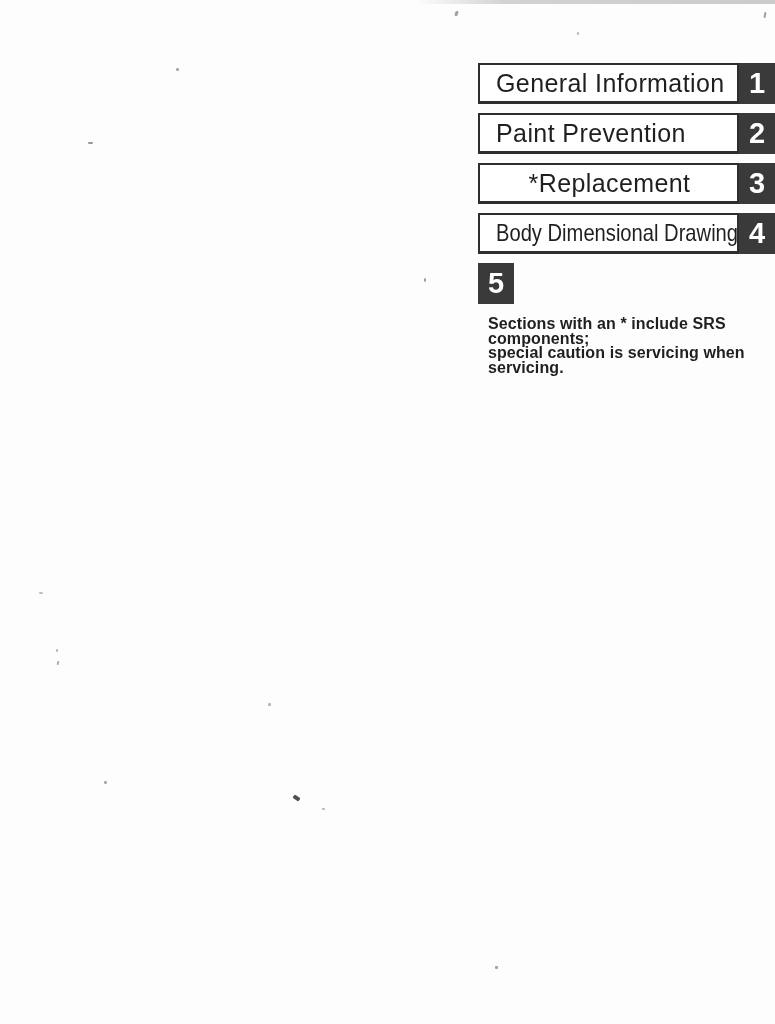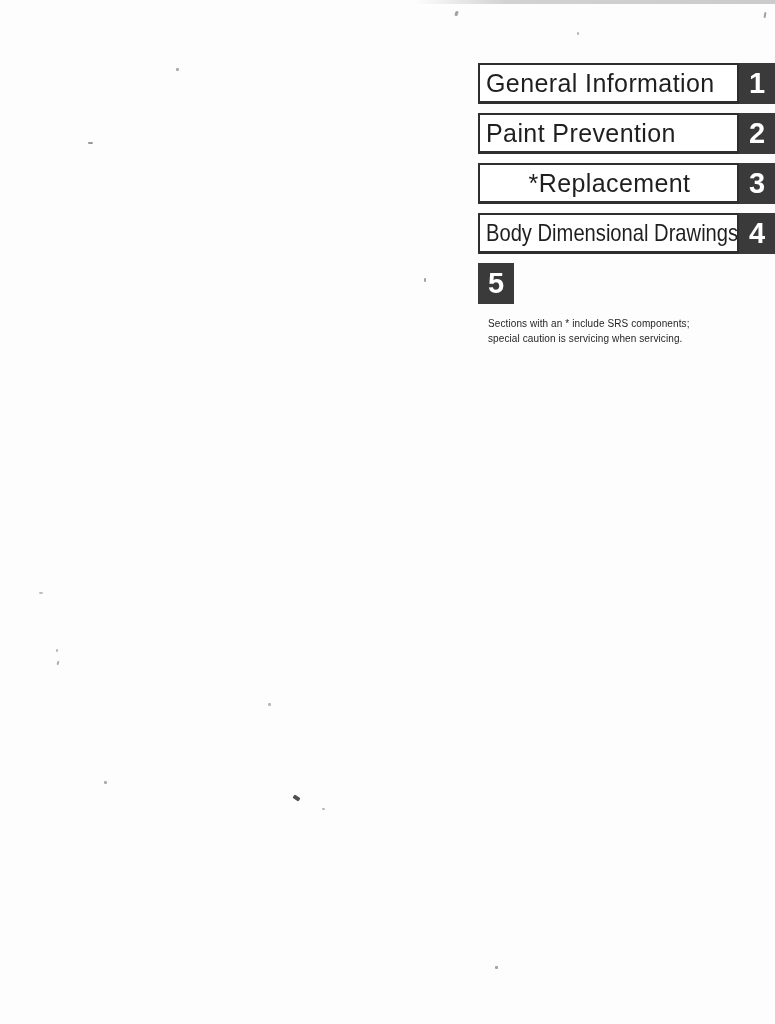--- a/index.html
+++ b/index.html
@@ -27,21 +27,21 @@
     margin-bottom: 9px;
   }
   .toc-box {
     flex: 1;
     box-sizing: border-box;
     background: #ffffff;
     border: 2px solid var(--border, #2e2e2e);
     border-bottom-width: 3px;
     display: flex;
     align-items: center;
-    padding-left: 6px;
+    padding-left: 16px;
     overflow: hidden;
   }
   .toc-label {
     font-size: 25px;
     letter-spacing: 0.4px;
     color: var(--label, #1f1f1f);
     white-space: nowrap;
   }
   .toc-box.flush { padding-left: 2px; justify-content: center; }
   .toc-box.condensed .toc-label {
@@ -56,22 +56,22 @@
     color: var(--tab-fg, #ffffff);
     display: flex;
     align-items: center;
     justify-content: center;
     font-size: 29px;
     font-weight: bold;
   }
   .note {
     position: absolute;
     top: 317px; left: 488px;
-    font-size: 10px;
-    font-weight: normal;
+    font-size: 16px;
+    font-weight: bold;
     line-height: 14.5px;
     color: var(--label, #1f1f1f);
     letter-spacing: 0.1px;
   }
   .speck {
     position: absolute;
     background: #333333;
     border-radius: 1px;
     pointer-events: none;
   }

